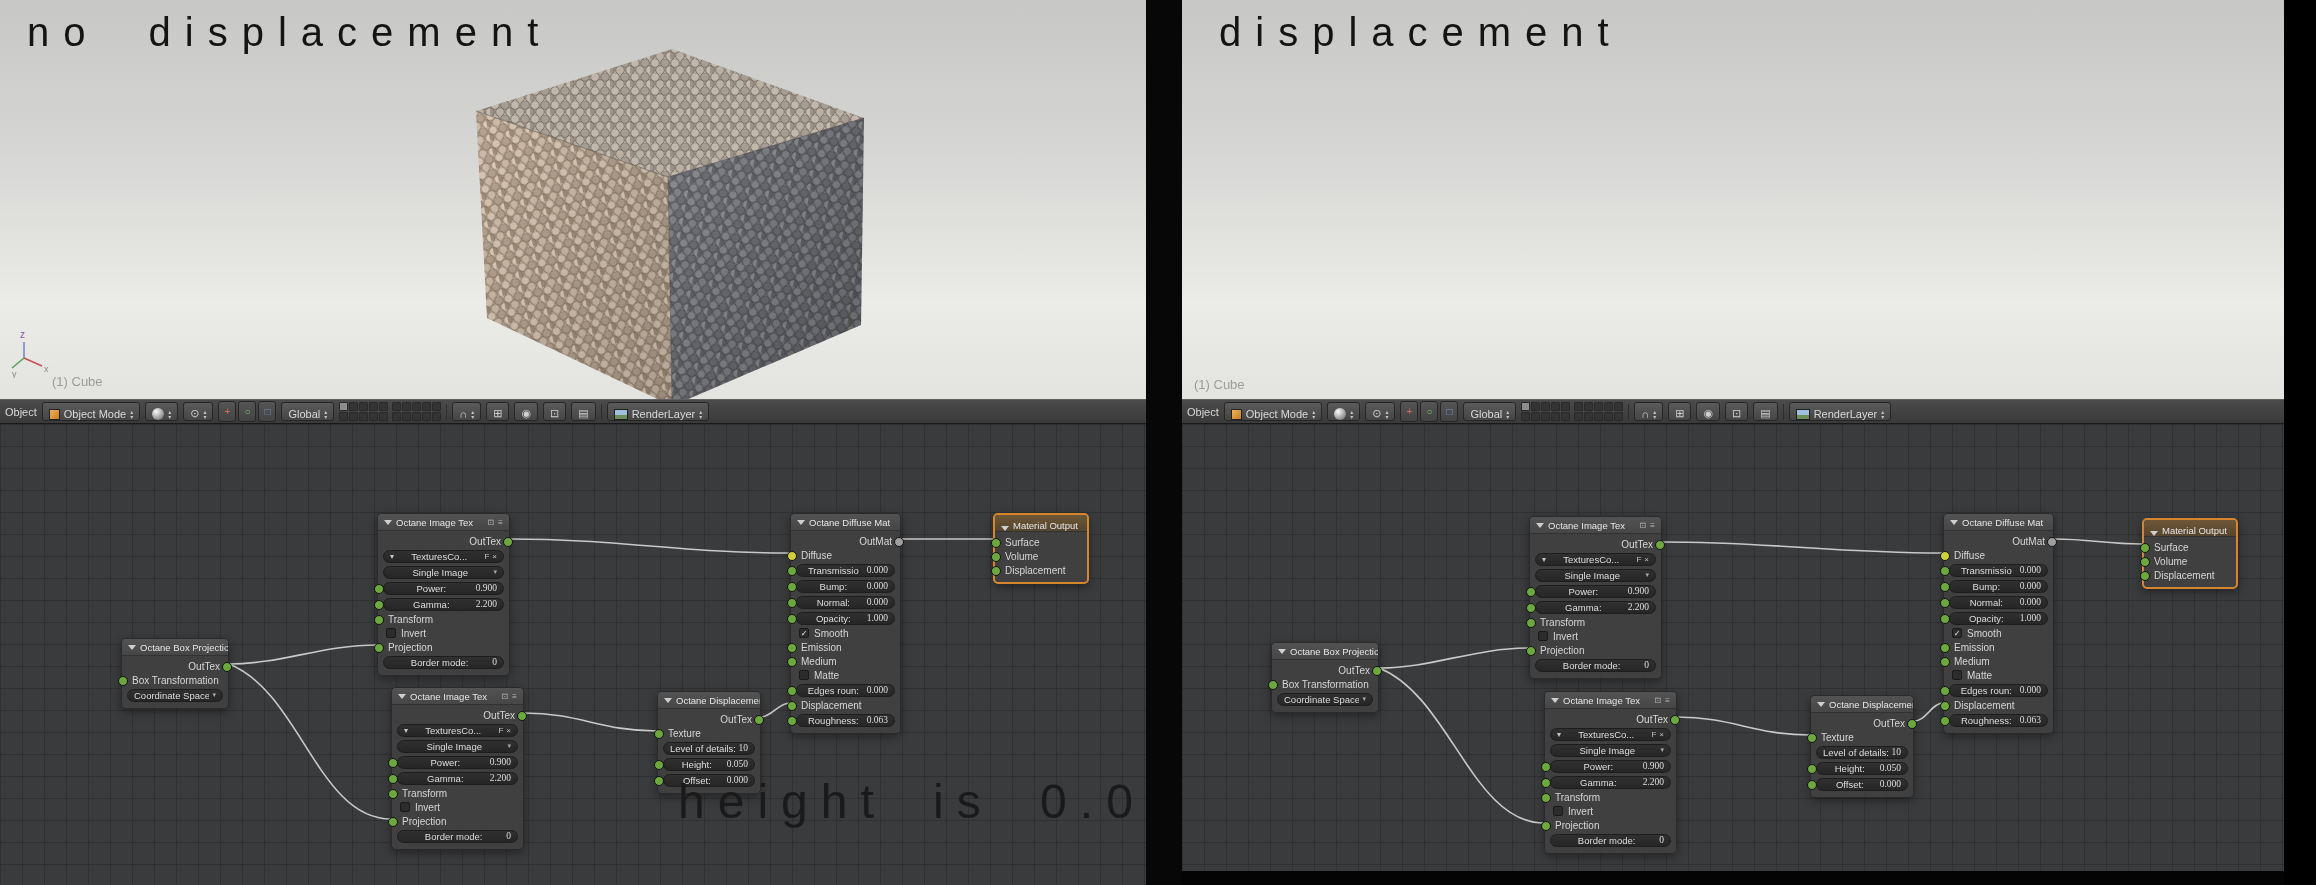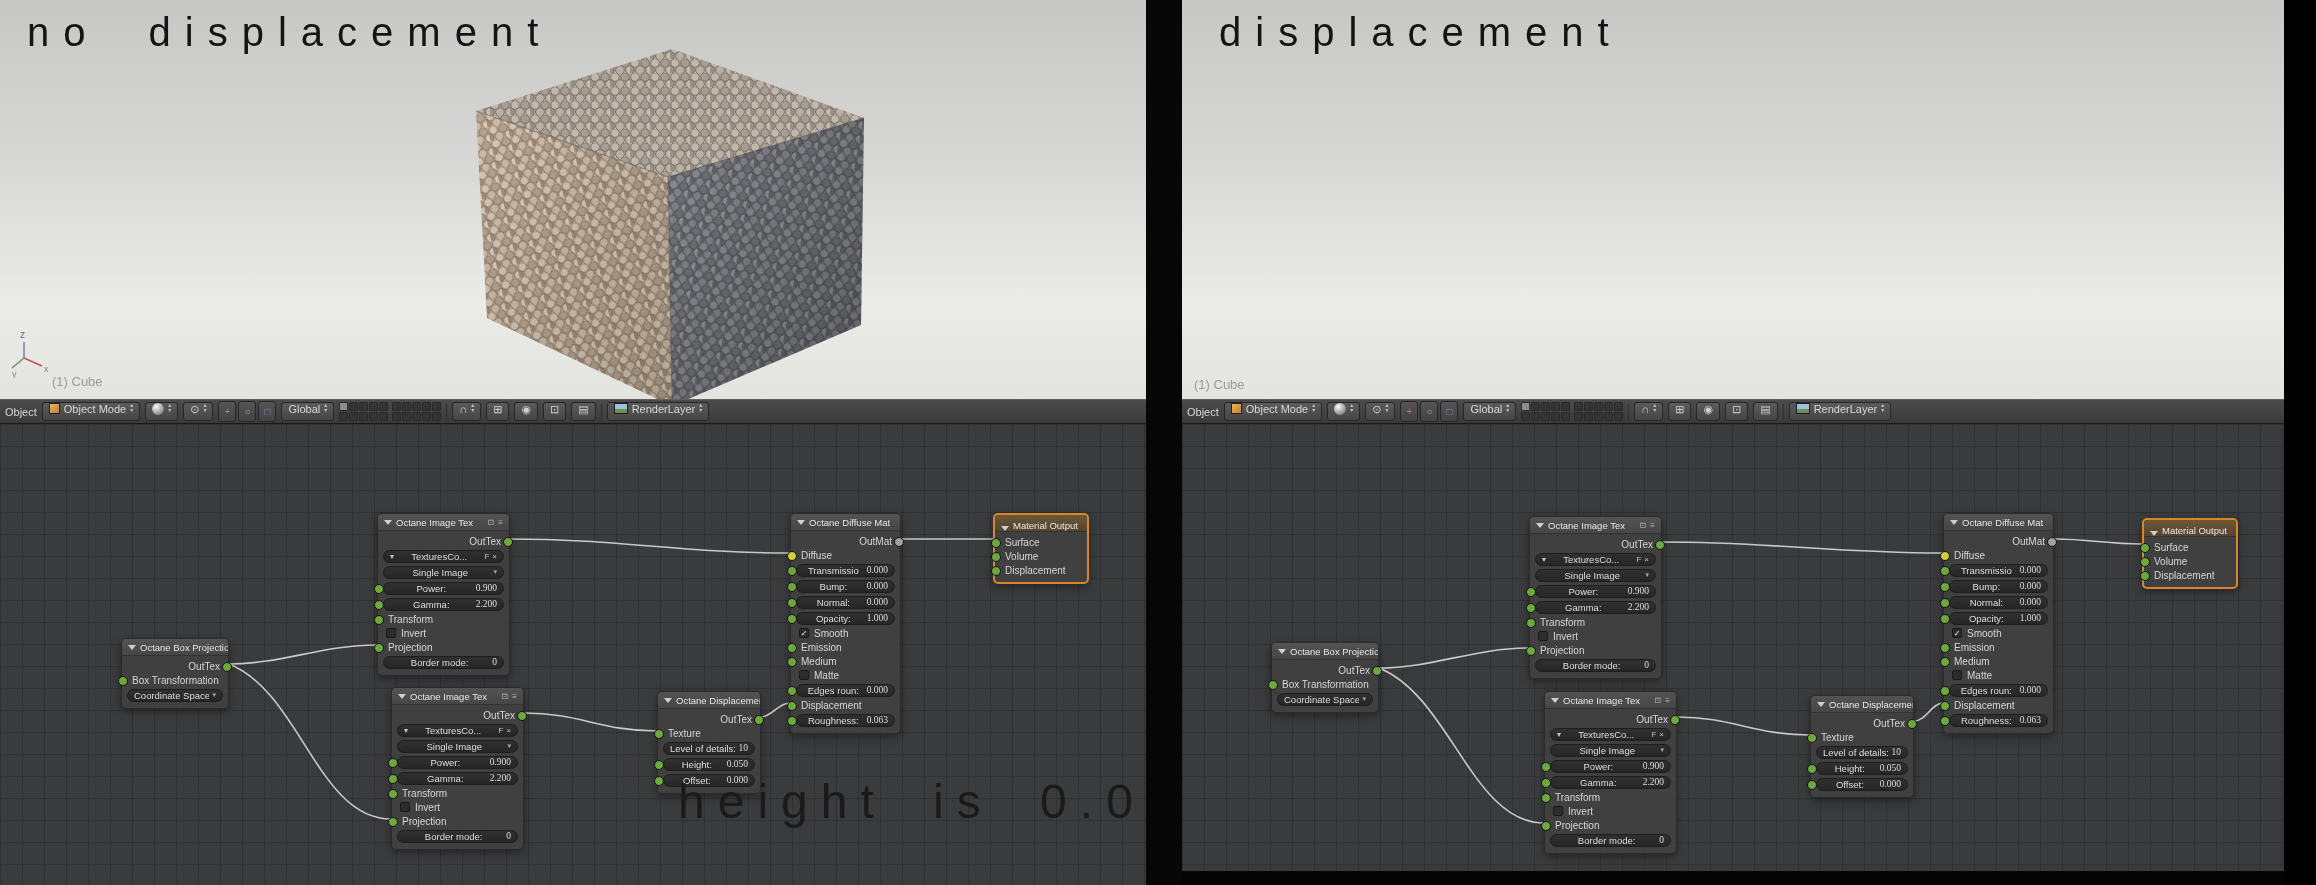--- a/index.html
+++ b/index.html
@@ -18,21 +18,21 @@
   .vp-label{position:absolute;font-size:13px;color:#9c9c98;}
   #pane-left .vp-label{left:52px;top:374px;}
   #pane-right .vp-label{left:12px;top:377px;}
   .cube-svg{position:absolute;left:470px;top:45px;}
   .gizmo{position:absolute;left:10px;top:328px;}
 
   
   .hbar{position:absolute;left:0;right:0;top:399px;height:25px;box-sizing:border-box;
     background:linear-gradient(#4b4b4b,#3a3a3a);border-top:1px solid #606060;border-bottom:1px solid #191919;
     display:flex;align-items:center;gap:5px;padding:0 5px;color:#d8d8d8;font-size:11px;white-space:nowrap;overflow:hidden;}
-  .hbtn{height:19px;box-sizing:border-box;display:inline-flex;align-items:flex-start;gap:4px;padding:0 6px;
+  .hbtn{height:19px;box-sizing:border-box;display:inline-flex;align-items:flex-end;gap:4px;padding:0 6px;
     background:linear-gradient(#5b5b5b,#454545);border:1px solid #262626;border-radius:3px;}
   .updown{display:flex;flex-direction:column;font-size:6px;line-height:5px;color:#c2c2c2;}
   .micon{font-size:11px;color:#cfcfcf;}
   .cube-ic{width:9px;height:9px;background:linear-gradient(135deg,#f0b45a,#c87c28);border:1px solid #222;}
   .sphere{width:12px;height:12px;border-radius:50%;background:radial-gradient(circle at 35% 30%,#fbfbfb,#9c9c9c 60%,#5c5c5c);}
   .pic-icon{width:12px;height:9px;border:1px solid #1f1f1f;background:linear-gradient(#9ec0dd 60%,#6e8f5a 60%);}
   .manip{display:inline-flex;gap:2px;}
   .manip span{width:16px;height:19px;display:inline-flex;align-items:center;justify-content:center;
     background:linear-gradient(#555,#434343);border:1px solid #262626;border-radius:3px;font-size:10px;}
   .layers{display:flex;gap:4px;align-items:center;}

